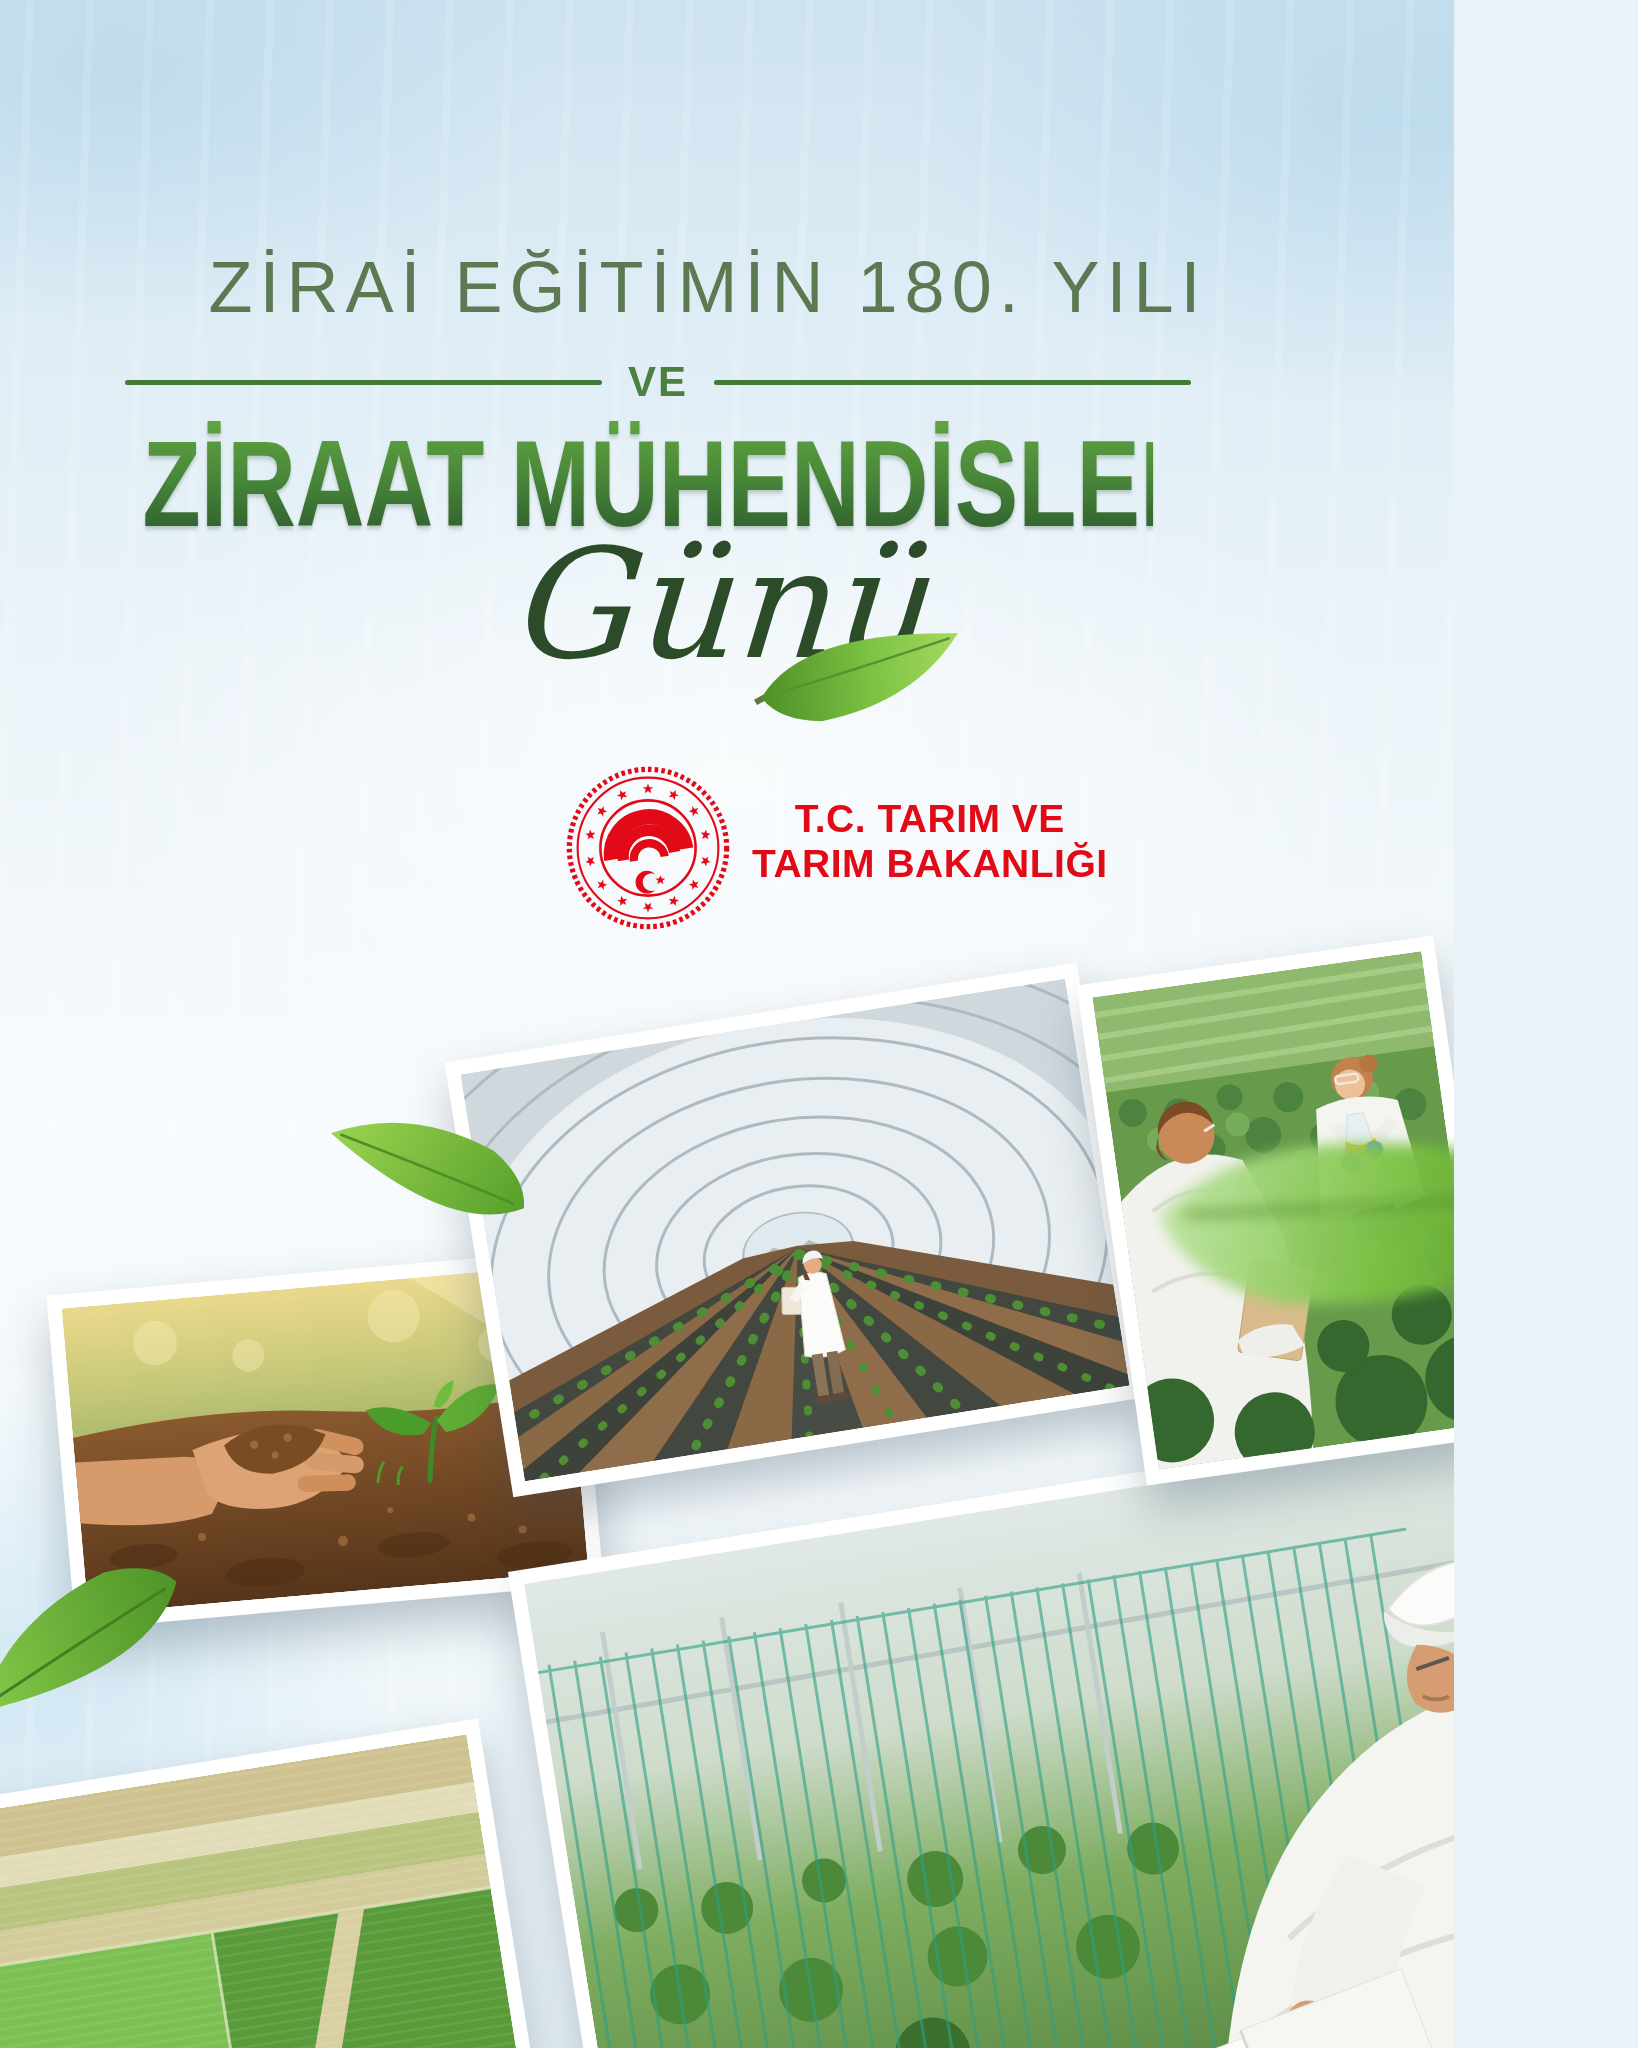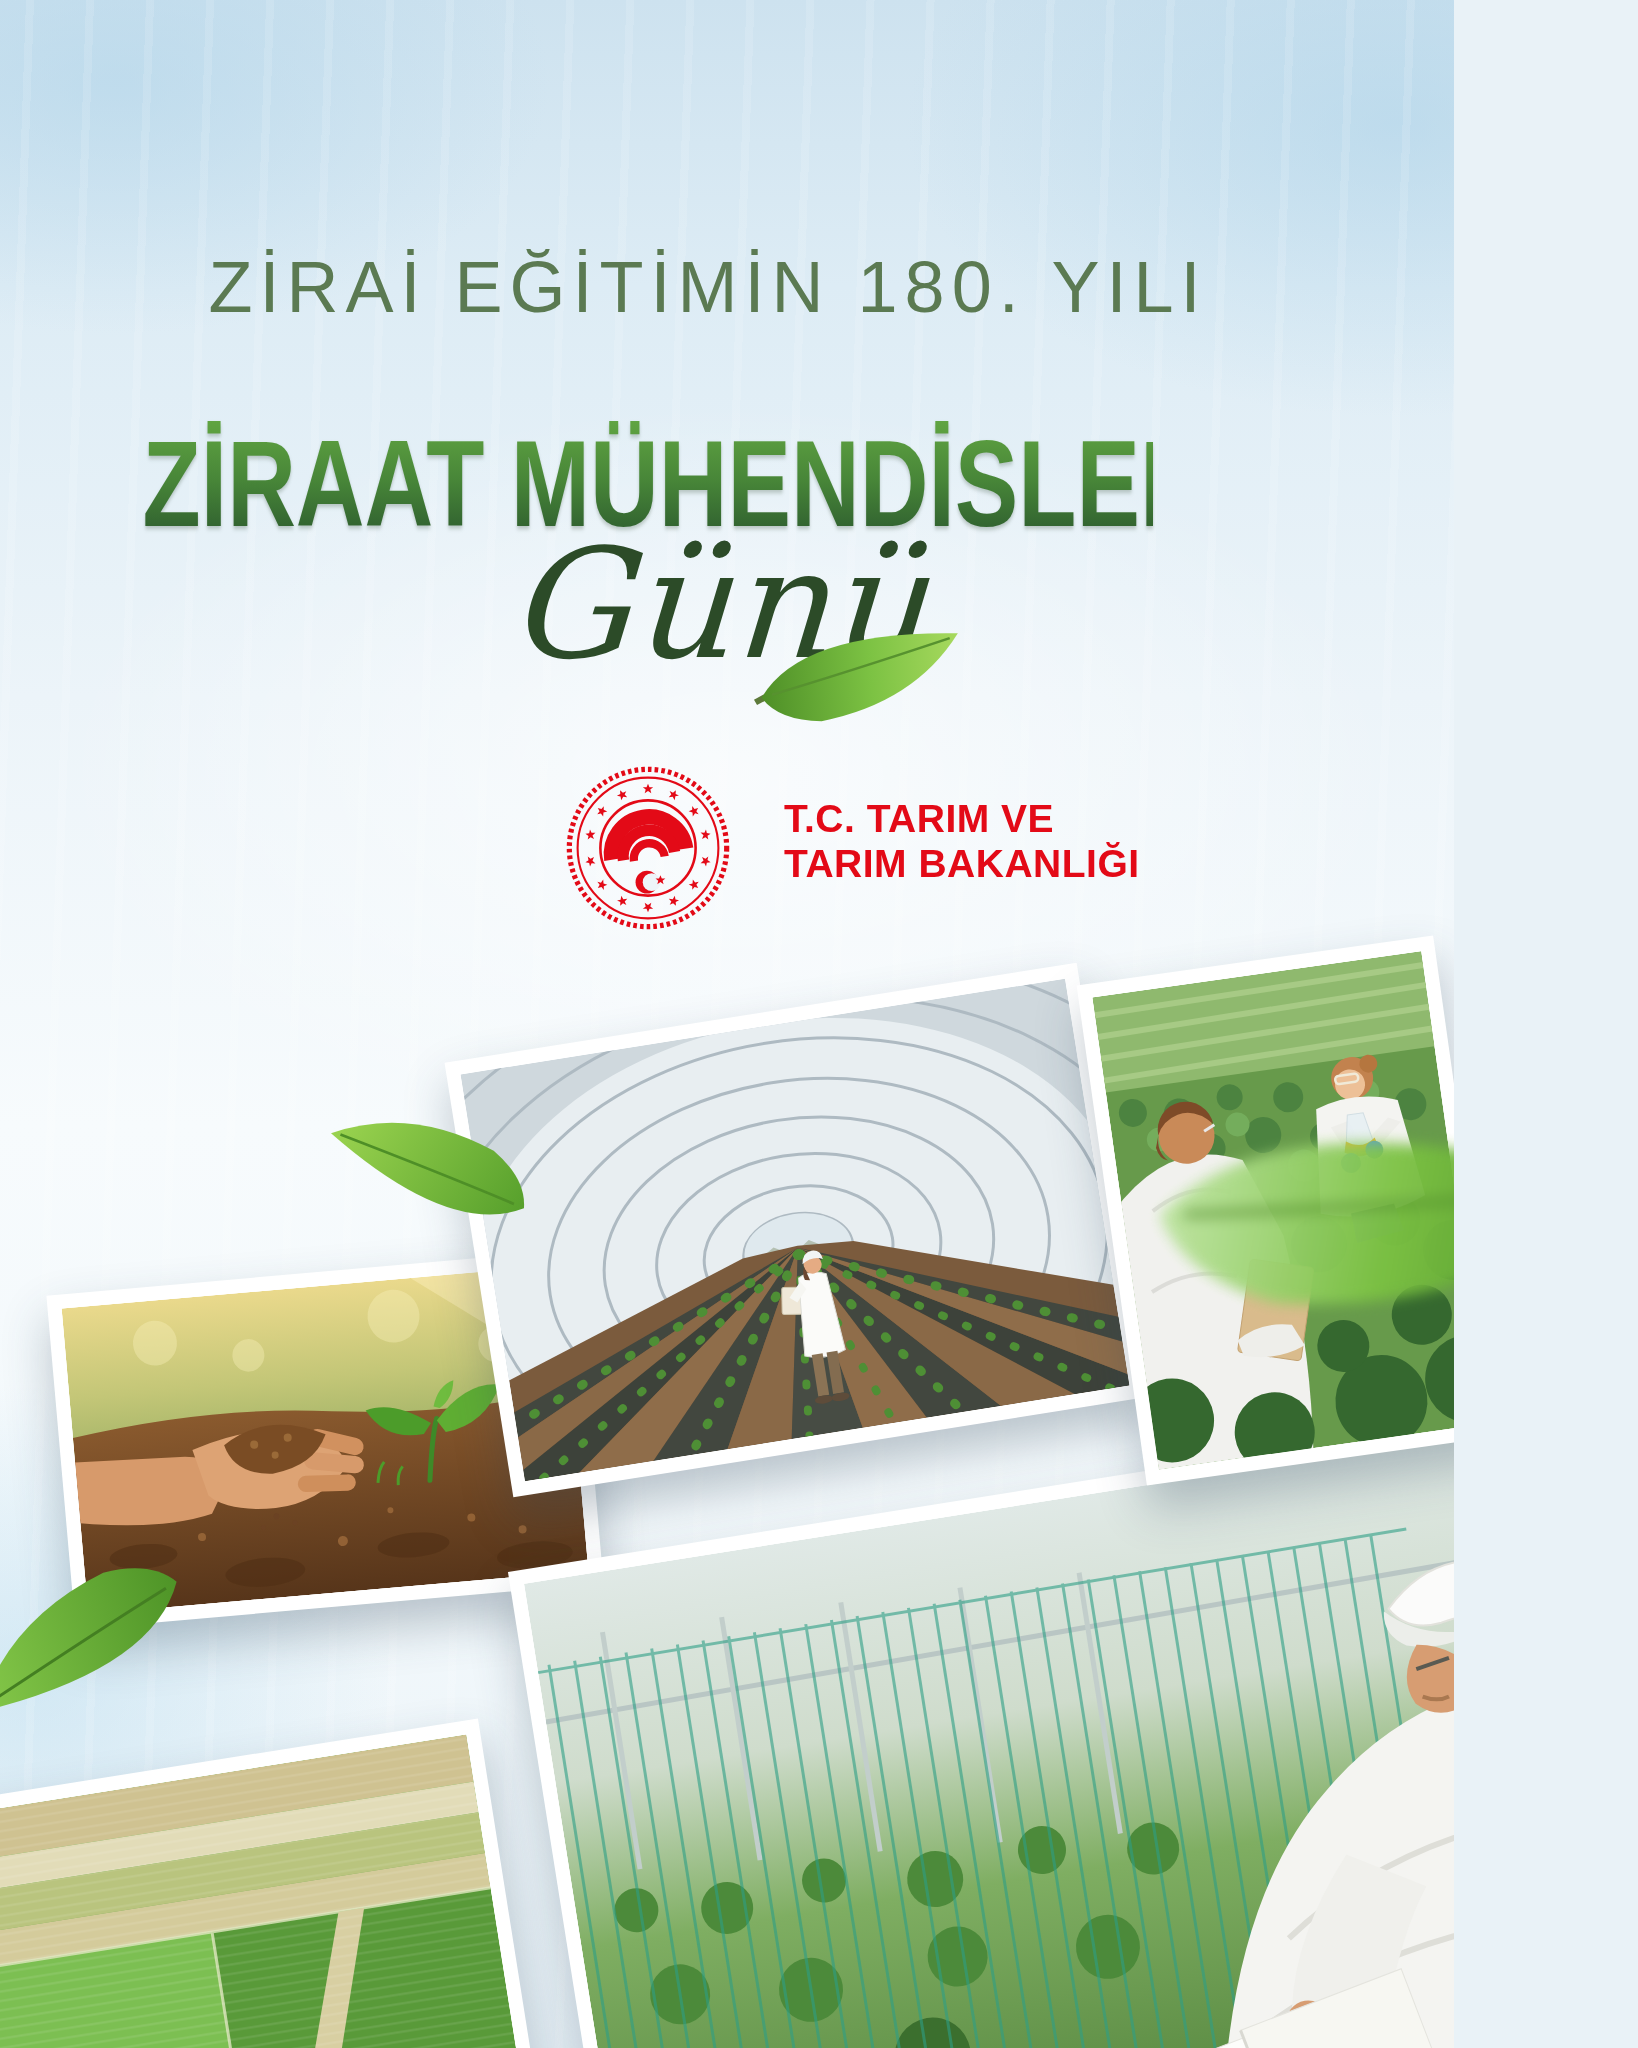--- a/index.html
+++ b/index.html
@@ -26,22 +26,22 @@
      transform:scaleX(.78);transform-origin:50% 50%;
      background:linear-gradient(180deg,var(--title_green_light,#63a843) 0%, #478538 48%, var(--title_green_dark,#27522c) 100%);
      -webkit-background-clip:text;background-clip:text;color:transparent;
      filter:drop-shadow(0 3px 2px rgba(30,60,30,.25));}
   .script-title{position:absolute;left:0;top:516px;width:1460px;text-align:center;
      font-family:"DejaVu Serif",serif;font-style:italic;font-weight:400;
      font-size:152px;color:var(--script_green,#2c4b28);transform:skewX(-6deg);}
 
   
   .ministry-logo{position:absolute;left:560px;top:760px;width:176px;height:176px;}
-  .ministry-name{position:absolute;left:784px;top:796px;font-weight:800;color:var(--brand_red,#e30a17);
-     font-size:39px;line-height:45px;letter-spacing:.5px;}
+  .ministry-name{position:absolute;left:752px;top:796px;font-weight:800;color:var(--brand_red,#e30a17);
+     font-size:39px;line-height:45px;letter-spacing:.5px;text-align:center;}
 
   
   .card{position:absolute;background:#fff;padding:14px;box-shadow:0 24px 48px rgba(45,70,90,.30);}
   .card .ph{width:100%;height:100%;overflow:hidden;position:relative;}
   .card svg{display:block;width:100%;height:100%;}
   .card-a{left:475px;top:1010px;width:612px;height:412px;transform:rotate(-9deg);z-index:3;}
   .card-b{left:1110px;top:958px;width:332px;height:477px;transform:rotate(-8deg);z-index:5;}
   .card-c{left:60px;top:1272px;width:502px;height:307px;transform:rotate(-5deg);z-index:2;}
   .card-d{left:-50px;top:1760px;width:552px;height:592px;transform:rotate(-9deg);z-index:1;}
   .card-e{left:555px;top:1470px;width:1222px;height:672px;transform:rotate(-9deg);z-index:4;}
@@ -56,20 +56,25 @@
           filter:blur(7px);opacity:.95;}
 </style>
 </head>
 <body>
 
 <div class="poster">
   <div class="bg-wash"></div>
   <div class="streaks"></div>
 
   <div class="top-title">ZİRAİ EĞİTİMİN 180. YILI</div>
+  <div class="divider">
+    <div class="line"></div>
+    <div class="ve">VE</div>
+    <div class="line"></div>
+  </div>
   <div class="main-title">ZİRAAT MÜHENDİSLERİ</div>
   <div class="script-title">Günü</div>
 
   <div class="leaf leaf-1">
     <svg viewBox="0 0 200 90" preserveAspectRatio="none">
       <defs>
           <linearGradient id="lg1" x1="0" y1="0" x2="1" y2="0">
         <stop offset="0" stop-color="#4e8f27"></stop>
             <stop offset=".55" stop-color="#7cc243"></stop>
             <stop offset="1" stop-color="#a7d95e"></stop>

